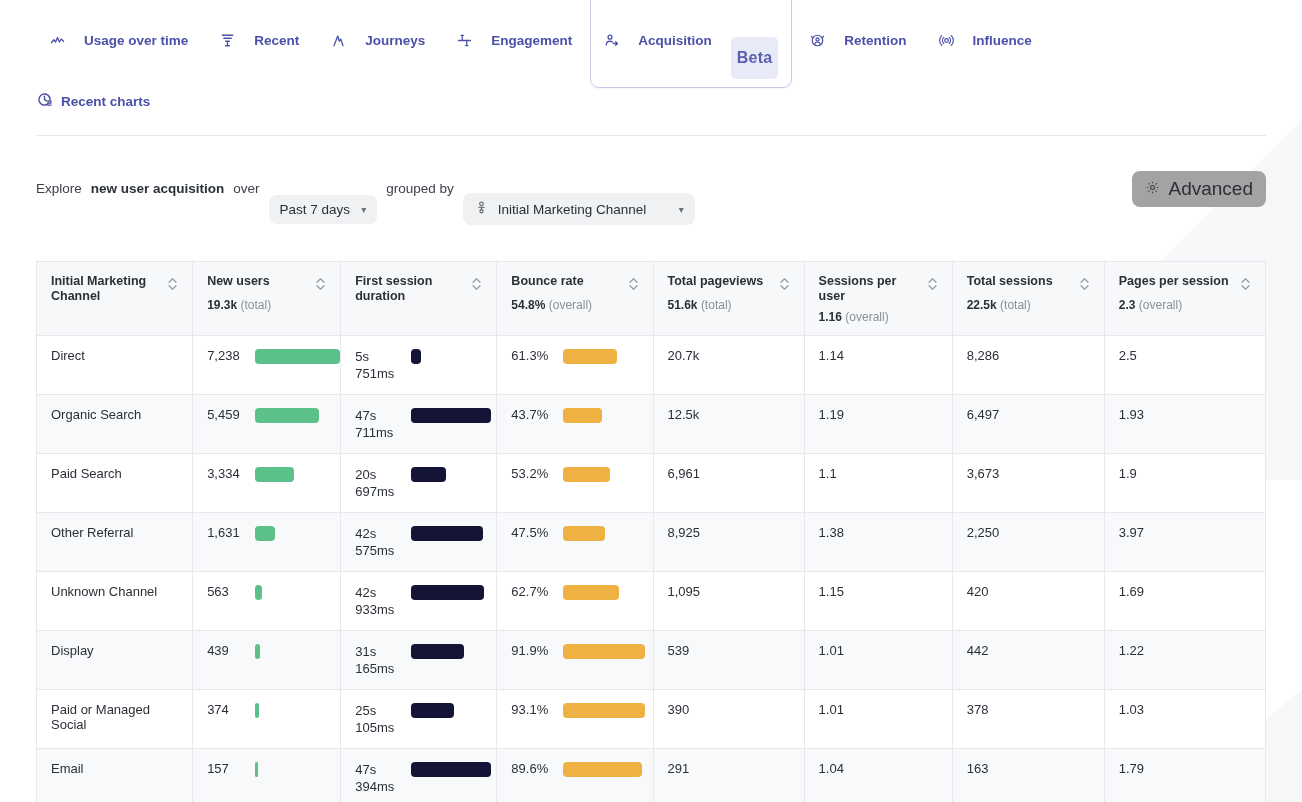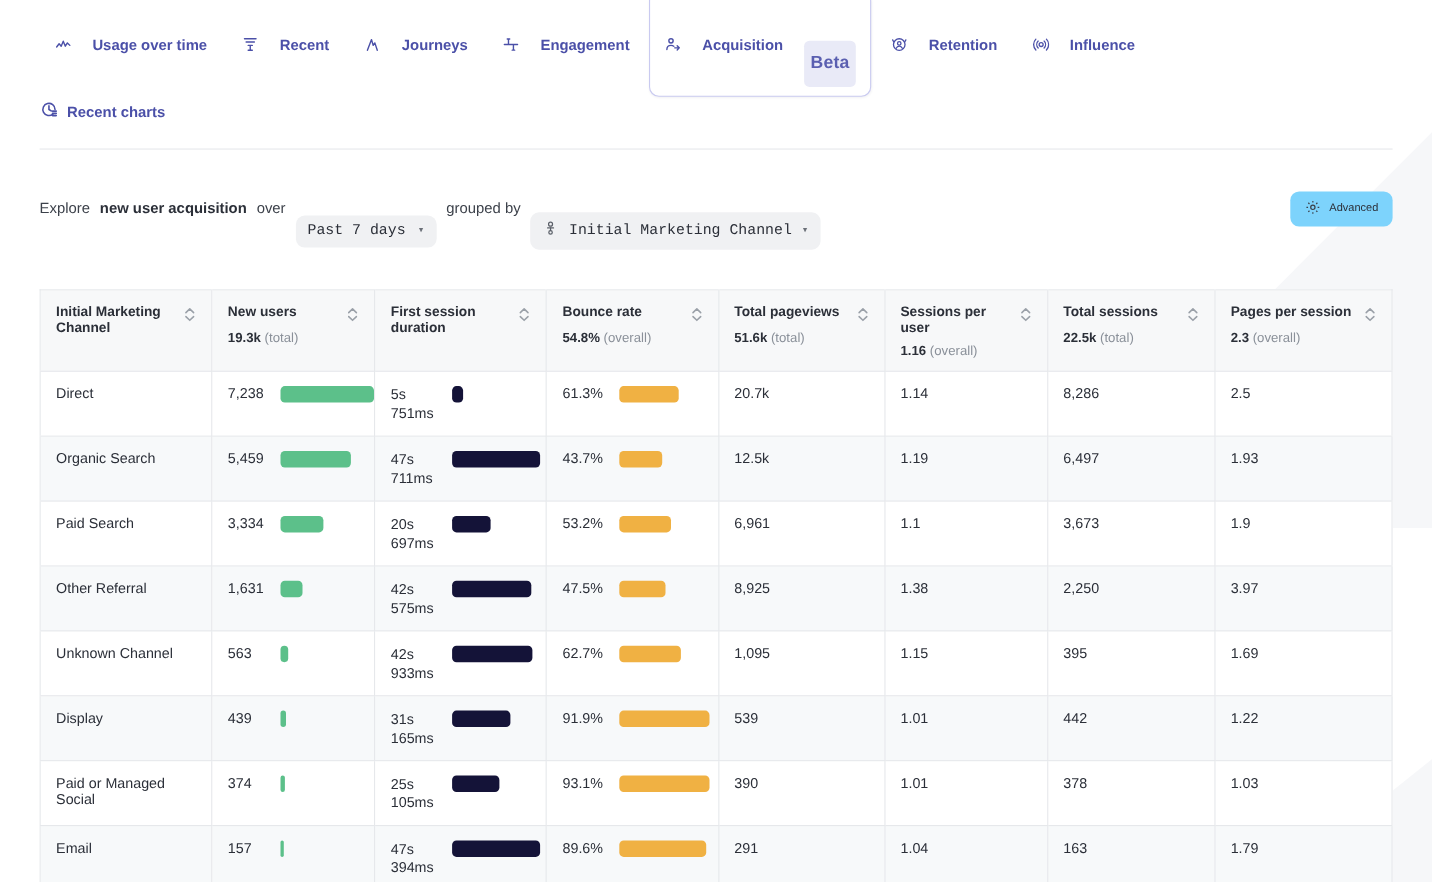--- a/index.html
+++ b/index.html
@@ -122,36 +122,36 @@
     display: inline-flex;
     align-items: center;
     gap: 9px;
     background: #f0f1f3;
     border-radius: 8px;
     padding: 7px 11px;
     font-size: 13.5px;
     color: #2b2f38;
     cursor: pointer;
     border: none;
-    font-family: Liberation Mono, monospace;
+    font-family: Liberation Sans, sans-serif;
     white-space: nowrap;
     margin-top: 41px;
   }
   .pill .caret { color: #6b7078; font-size: 10px; margin-left: 2px; }
   .pill.wide { min-width: 232px; justify-content: flex-start; }
   .pill.wide .caret { margin-left: auto; }
   .spacer { flex: 1; }
   .adv {
     display: inline-flex;
     align-items: center;
     gap: 8px;
-    background: #7dd3fc;
+    background: #a3a3a3;
     border-radius: 8px;
     padding: 7px 13px;
-    font-size: 10px;
+    font-size: 19px;
     color: #2b2f38;
     cursor: pointer;
     border: none;
     font-family: inherit;
   }
 
   
   .table-wrap { padding: 36px 36px 0 36px; }
   table {
     width: 100%;
@@ -587,21 +587,21 @@
               </div>
             </td>
             <td>
               <div class="cell-flex">
                 <span class="pct-label">62.7%</span>
                 <span class="bar bar-orange" style="width:55.760000000000005px"></span>
               </div>
             </td>
             <td><span>1,095</span></td>
             <td><span>1.15</span></td>
-            <td><span>395</span></td>
+            <td><span>420</span></td>
             <td><span>1.69</span></td>
           </tr>
           <tr>
             <td><span>Display</span></td>
             <td>
               <div class="cell-flex">
                 <span class="val-num">439</span>
                 <span class="bar bar-green" style="width:5.1px"></span>
               </div>
             </td>

